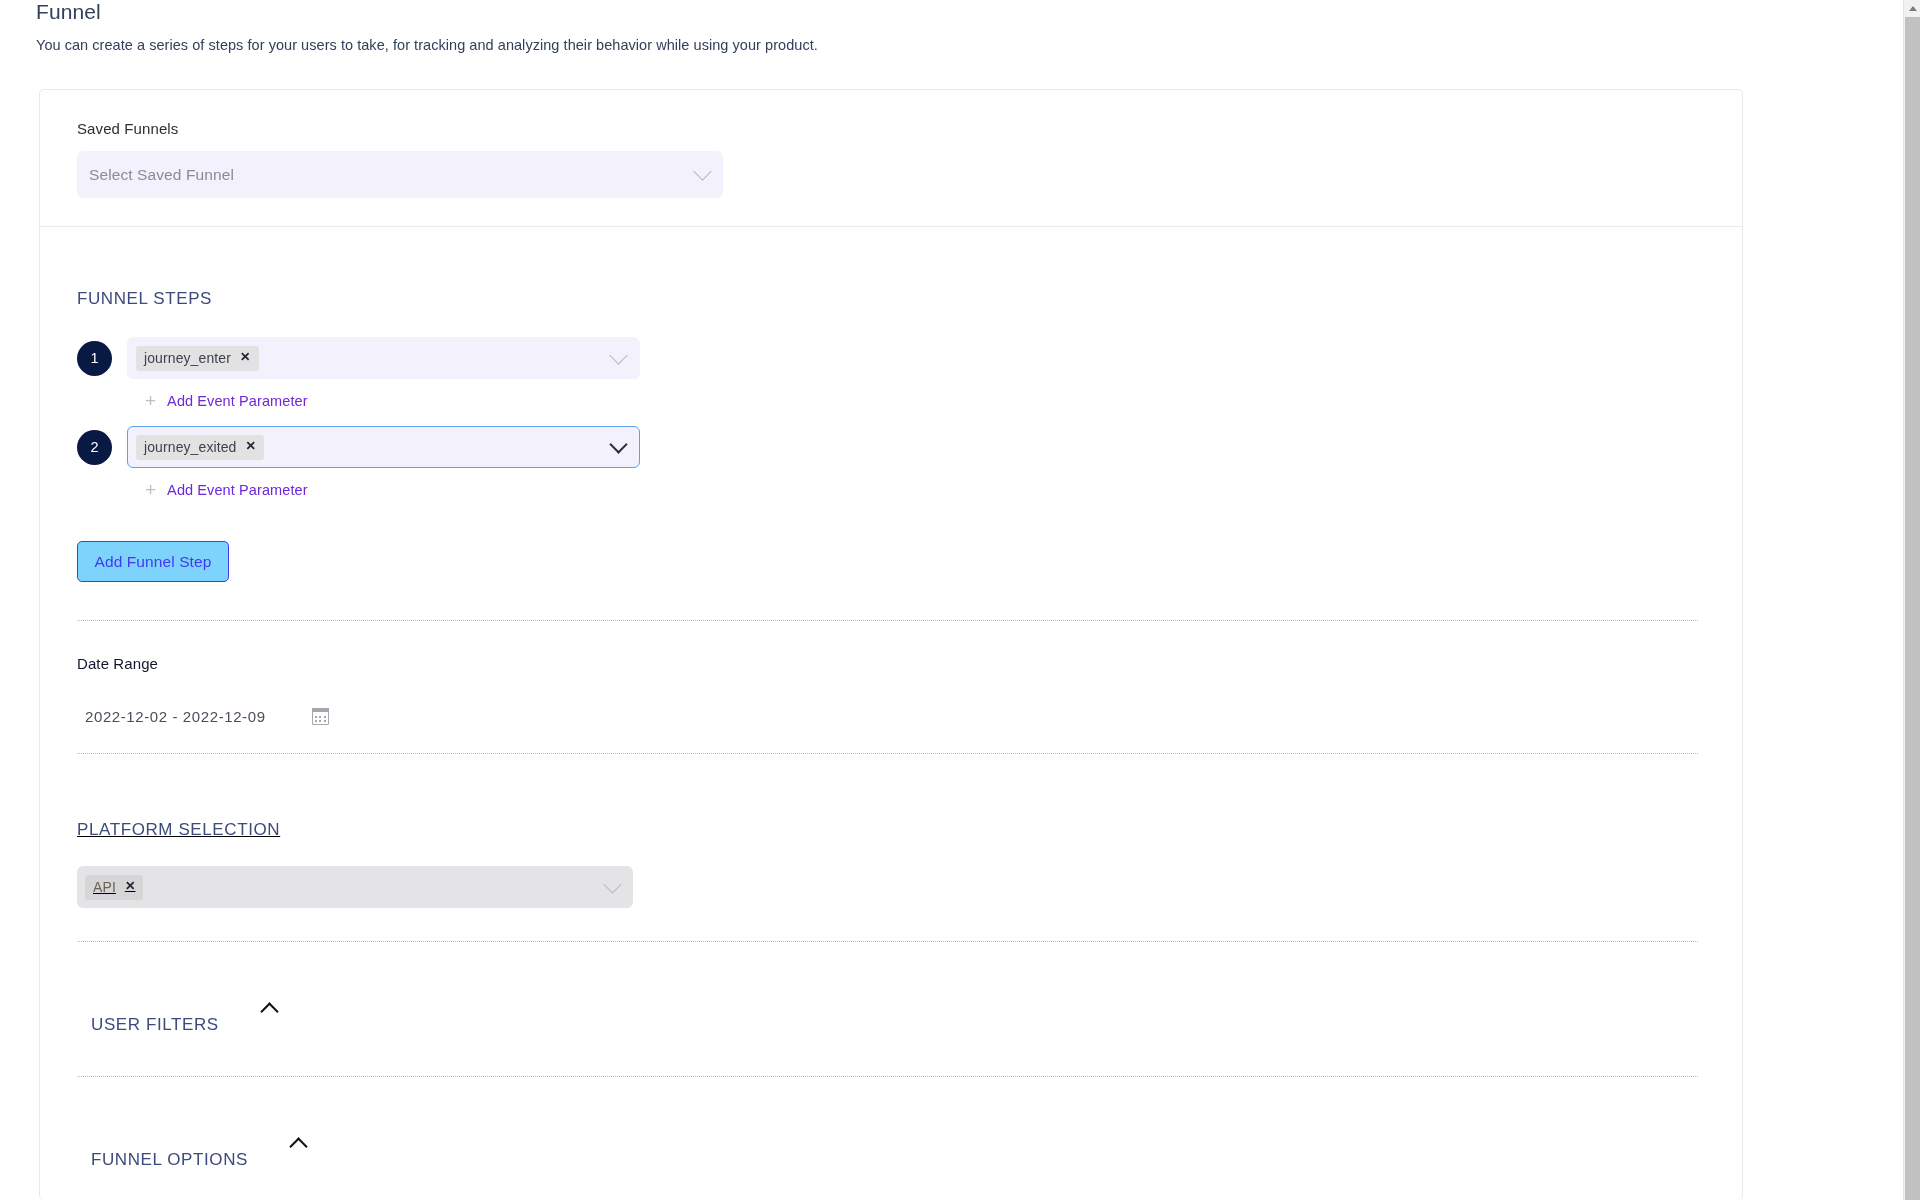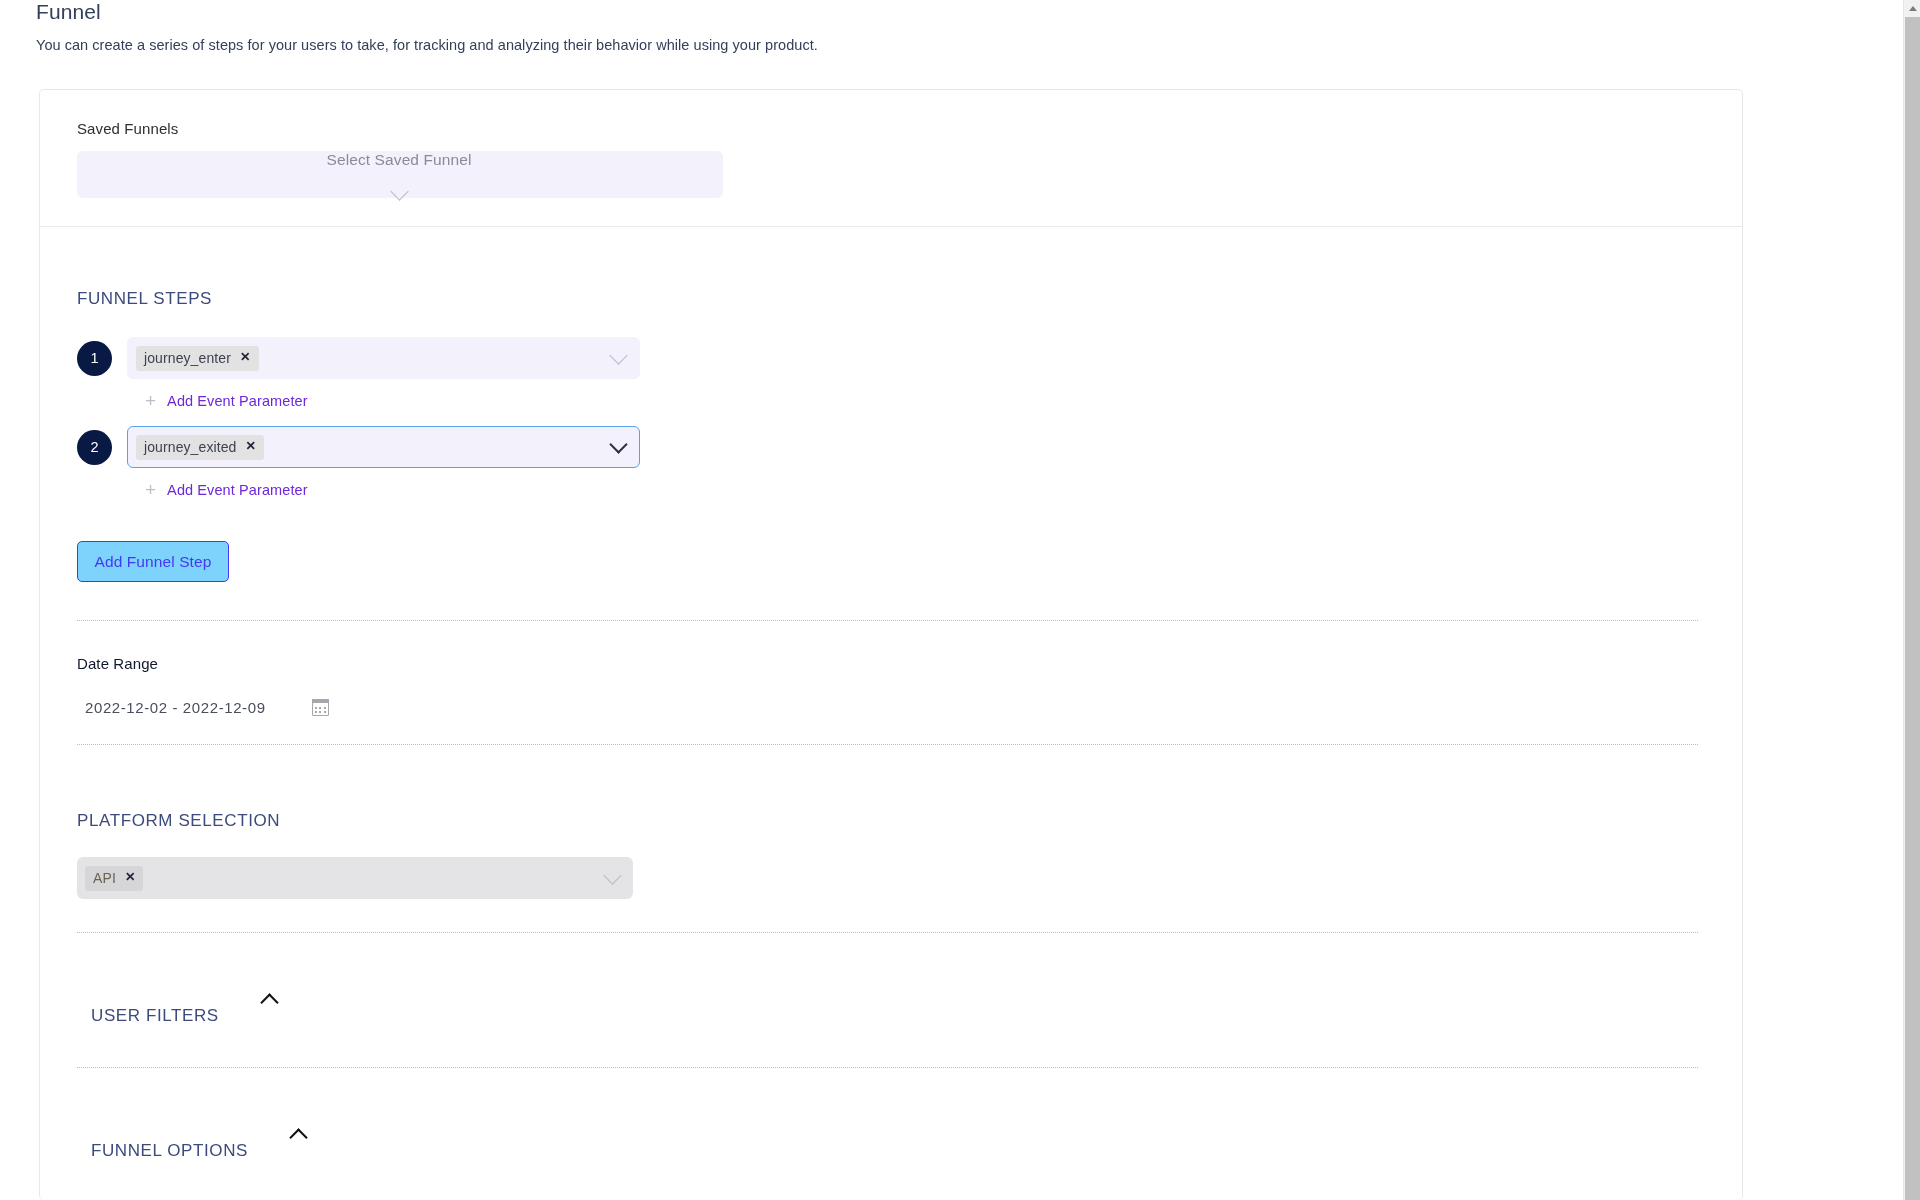--- a/index.html
+++ b/index.html
@@ -75,21 +75,20 @@
   }
   #saved-funnel-select {
     width: 646px; height: 47px;
     background: #f3f1fc;
     border: none;
     border-radius: 6px;
     display: flex;
     align-items: center;
     padding: 0 14px 0 12px;
     cursor: pointer;
-    flex-direction: column;
   }
   #saved-funnel-placeholder {
     font-size: 15.5px;
     color: #8a8a99;
     flex: 1;
     letter-spacing: 0.1px;
   }
 
   
   .chev-down {
@@ -204,21 +203,21 @@
   }
 
   
   #date-range-section { padding: 0 0 0 37px; }
   #date-range-label {
     font-size: 15px;
     color: #0f172a;
     letter-spacing: 0.1px;
   }
   #date-range-control {
-    margin-top: 27px;
+    margin-top: 36px;
     display: flex;
     align-items: center;
     width: fit-content;
     cursor: pointer;
     gap: 8px;
   }
   #date-range-text {
     font-size: 15px;
     color: #4a4f5c;
     letter-spacing: 0.6px;
@@ -240,21 +239,21 @@
     height: 4px;
     background: #a6a6ad;
   }
   #calendar-icon .cal-dot {
     position: absolute;
     width: 2px; height: 2px;
     background: #a6a6ad;
   }
 
   
-  #platform-section { padding: 0 0 0 37px; }
+  #platform-section { padding: 0 0 0 37px; text-decoration: underline; }
   #platform-select {
     margin-top: 26px;
     width: 556px; height: 42px;
     background: #e4e4e6;
     border-radius: 6px;
     display: flex;
     align-items: center;
     padding: 0 14px 0 8px;
     cursor: pointer;
   }

